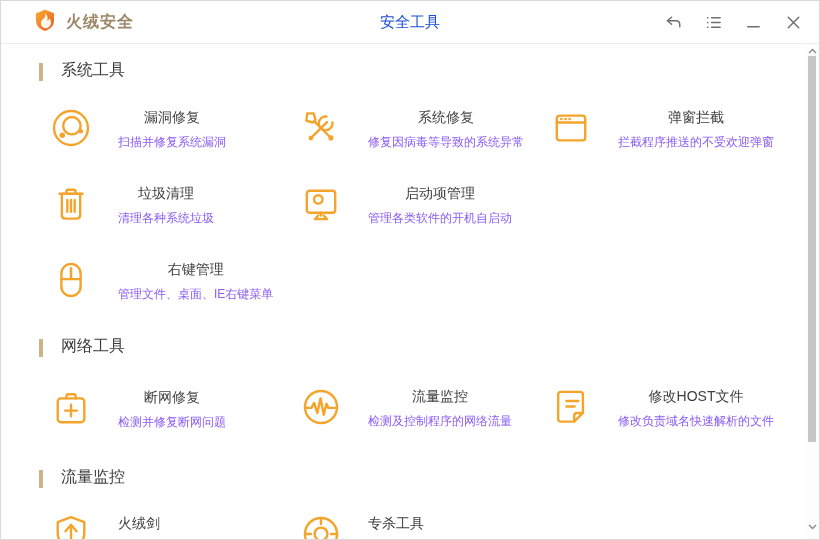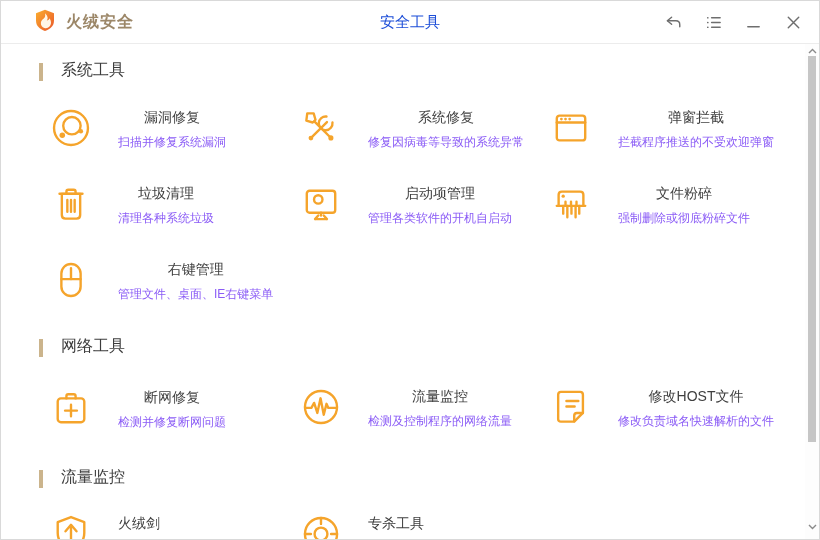--- a/index.html
+++ b/index.html
@@ -164,35 +164,20 @@
           <path d="M14,13 h20 v23 q0,4 -4,4 h-12 q-4,0 -4,-4 z"></path>
           <path d="M20,19.5 V32.5 M24,19.5 V32.5 M28,19.5 V32.5"></path>
         </svg>
       </span>
       <span class="ttext">
           <div class="ttitle">垃圾清理</div>
         <div class="tdesc">清理各种系统垃圾</div>
         </span>
     </div>
 
-    <div class="tool-item" style="top:138px;left:548px">
-      <span class="ticon">
-        <svg viewBox="0 0 48 48" width="44" height="44">
-          <path d="M10.5,26 V14 q0,-3.5 3.5,-3.5 h20 q3.5,0 3.5,3.5 v12"></path>
-          <path d="M8.5,26 H39.5"></path>
-          <circle class="fill" cx="15.5" cy="15.5" r="1.8"></circle>
-          <path d="M18,21.5 V26 M24,21.5 V26 M30,21.5 V26"></path>
-          <path d="M15.5,26 V34.5 M20,26 V38.5 M24.5,26 V34.5 M29,26 V38.5 M33,26 V34.5"></path>
-        </svg>
-      </span>
-      <span class="ttext">
-          <div class="ttitle">文件粉碎</div>
-        <div class="tdesc">强制删除或彻底粉碎文件</div>
-        </span>
-    </div>
 
     <div class="tool-item" style="top:214px;left:48px">
       <span class="ticon">
         <svg viewBox="0 0 48 48" width="44" height="44">
           <rect x="13.5" y="6.5" width="21" height="35" rx="10.5"></rect>
           <path d="M13.5,23 H34.5"></path>
             <path d="M24,11 V23"></path>
         </svg>
       </span>
       <span class="ttext">

